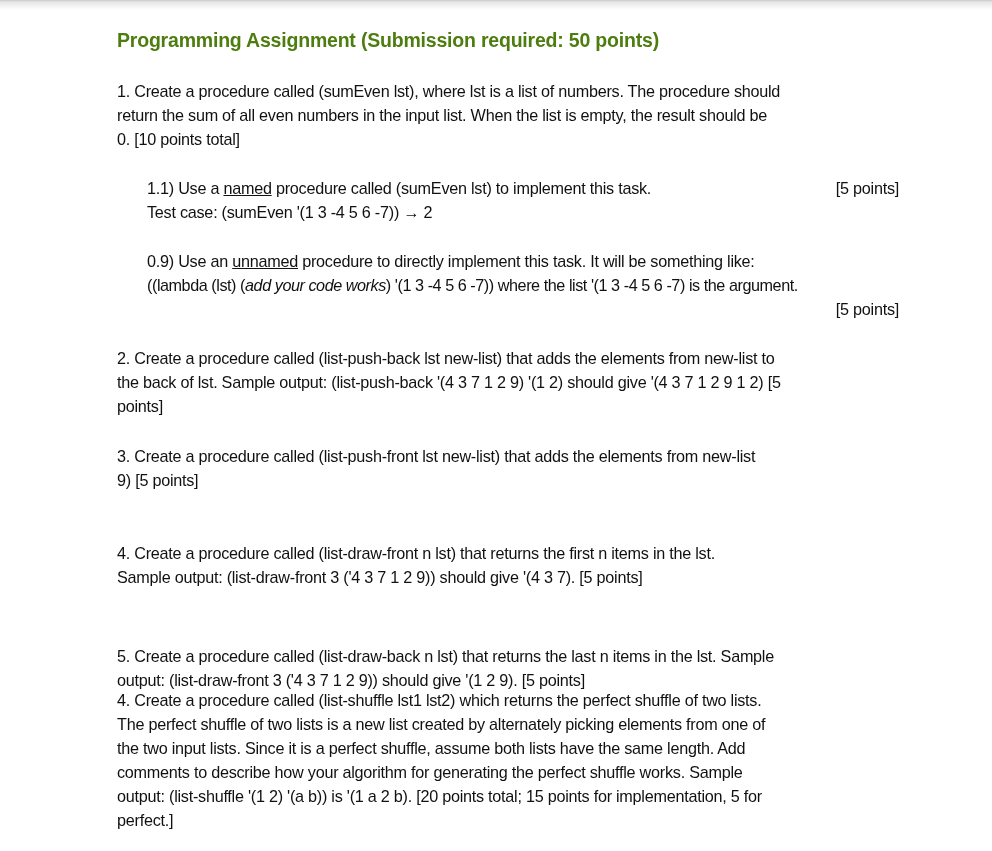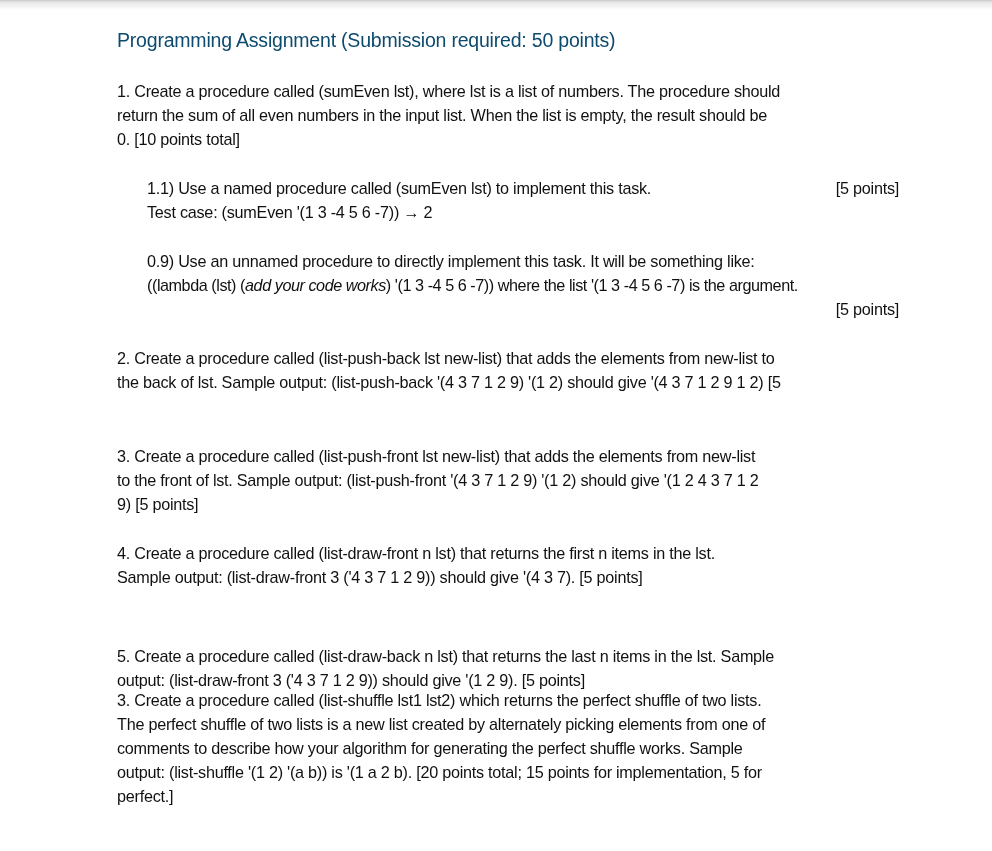--- a/index.html
+++ b/index.html
@@ -6,30 +6,30 @@
   body {
     width:992px; height:851px; background:#ffffff; position:relative; overflow:hidden;
     font-family:"Liberation Sans", sans-serif; color:#111111;
   }
   .topshade {
     position:absolute; left:0; top:0; width:992px; height:10px;
     background:linear-gradient(#c8c8c8 0px, #e6e6e6 2px, #ffffff 10px);
   }
   .page { position:absolute; left:117px; top:0; width:800px; }
   .title {
-    position:absolute; top:29px; left:0; font-size:19.5px; font-weight:normal;
-    color:#0c4a6e; letter-spacing:-0.2px; white-space:nowrap;
+    position:absolute; top:29px; left:0; font-size:19.5px; font-weight:bold;
+    color:#4d7c0f; letter-spacing:-0.2px; white-space:nowrap;
   }
   .para {
     position:absolute; left:0; width:785px; font-size:16.2px; line-height:24px;
     letter-spacing:-0.25px;
   }
   .sub { left:30px; width:752px; }
   .line { display:block; white-space:nowrap; }
-  .u { }
+  .u { text-decoration:underline; }
   .i { font-style:italic; }
   .right { position:absolute; right:0; }
   .rline { text-align:right; display:block; }
 </style>
 </head>
 <body>
 
 <div class="topshade"></div>
 
 <div class="page">
@@ -48,38 +48,39 @@
 
   <div class="para sub" style="top:249px">
     <span class="line"><span>0.9) Use an </span><span class="u">unnamed</span><span> procedure to directly implement this task. It will be something like:</span></span>
     <span class="line" style="letter-spacing:-0.45px"><span>((lambda (lst) (</span><span class="i">add your code works</span><span>) '(1 3 -4 5 6 -7)) where the list '(1 3 -4 5 6 -7) is the argument.</span></span>
     <span class="rline">[5 points]</span>
   </div>
 
   <div class="para" style="top:346px">
     <span class="line">2. Create a procedure called (list-push-back lst new-list) that adds the elements from new-list to</span>
     <span class="line">the back of lst. Sample output: (list-push-back '(4 3 7 1 2 9) '(1 2) should give '(4 3 7 1 2 9 1 2) [5</span>
+    <span class="line">points]</span>
   </div>
 
   <div class="para" style="top:444px">
     <span class="line">3. Create a procedure called (list-push-front lst new-list) that adds the elements from new-list</span>
-    <span class="line">to the front of lst. Sample output: (list-push-front '(4 3 7 1 2 9) '(1 2) should give '(1 2 4 3 7 1 2</span>
     <span class="line">9) [5 points]</span>
   </div>
 
   <div class="para" style="top:541px">
     <span class="line">4. Create a procedure called (list-draw-front n lst) that returns the first n items in the lst.</span>
     <span class="line">Sample output: (list-draw-front 3 ('4 3 7 1 2 9)) should give '(4 3 7). [5 points]</span>
   </div>
 
   <div class="para" style="top:644px">
     <span class="line">5. Create a procedure called (list-draw-back n lst) that returns the last n items in the lst. Sample</span>
     <span class="line">output: (list-draw-front 3 ('4 3 7 1 2 9)) should give '(1 2 9). [5 points]</span>
   </div>
 
   <div class="para" style="top:688px">
-    <span class="line">3. Create a procedure called (list-shuffle lst1 lst2) which returns the perfect shuffle of two lists.</span>
+    <span class="line">4. Create a procedure called (list-shuffle lst1 lst2) which returns the perfect shuffle of two lists.</span>
     <span class="line">The perfect shuffle of two lists is a new list created by alternately picking elements from one of</span>
+    <span class="line">the two input lists. Since it is a perfect shuffle, assume both lists have the same length. Add</span>
     <span class="line">comments to describe how your algorithm for generating the perfect shuffle works. Sample</span>
     <span class="line">output: (list-shuffle '(1 2) '(a b)) is '(1 a 2 b). [20 points total; 15 points for implementation, 5 for</span>
     <span class="line">perfect.]</span>
   </div>
 </div>
 
 </body></html>

